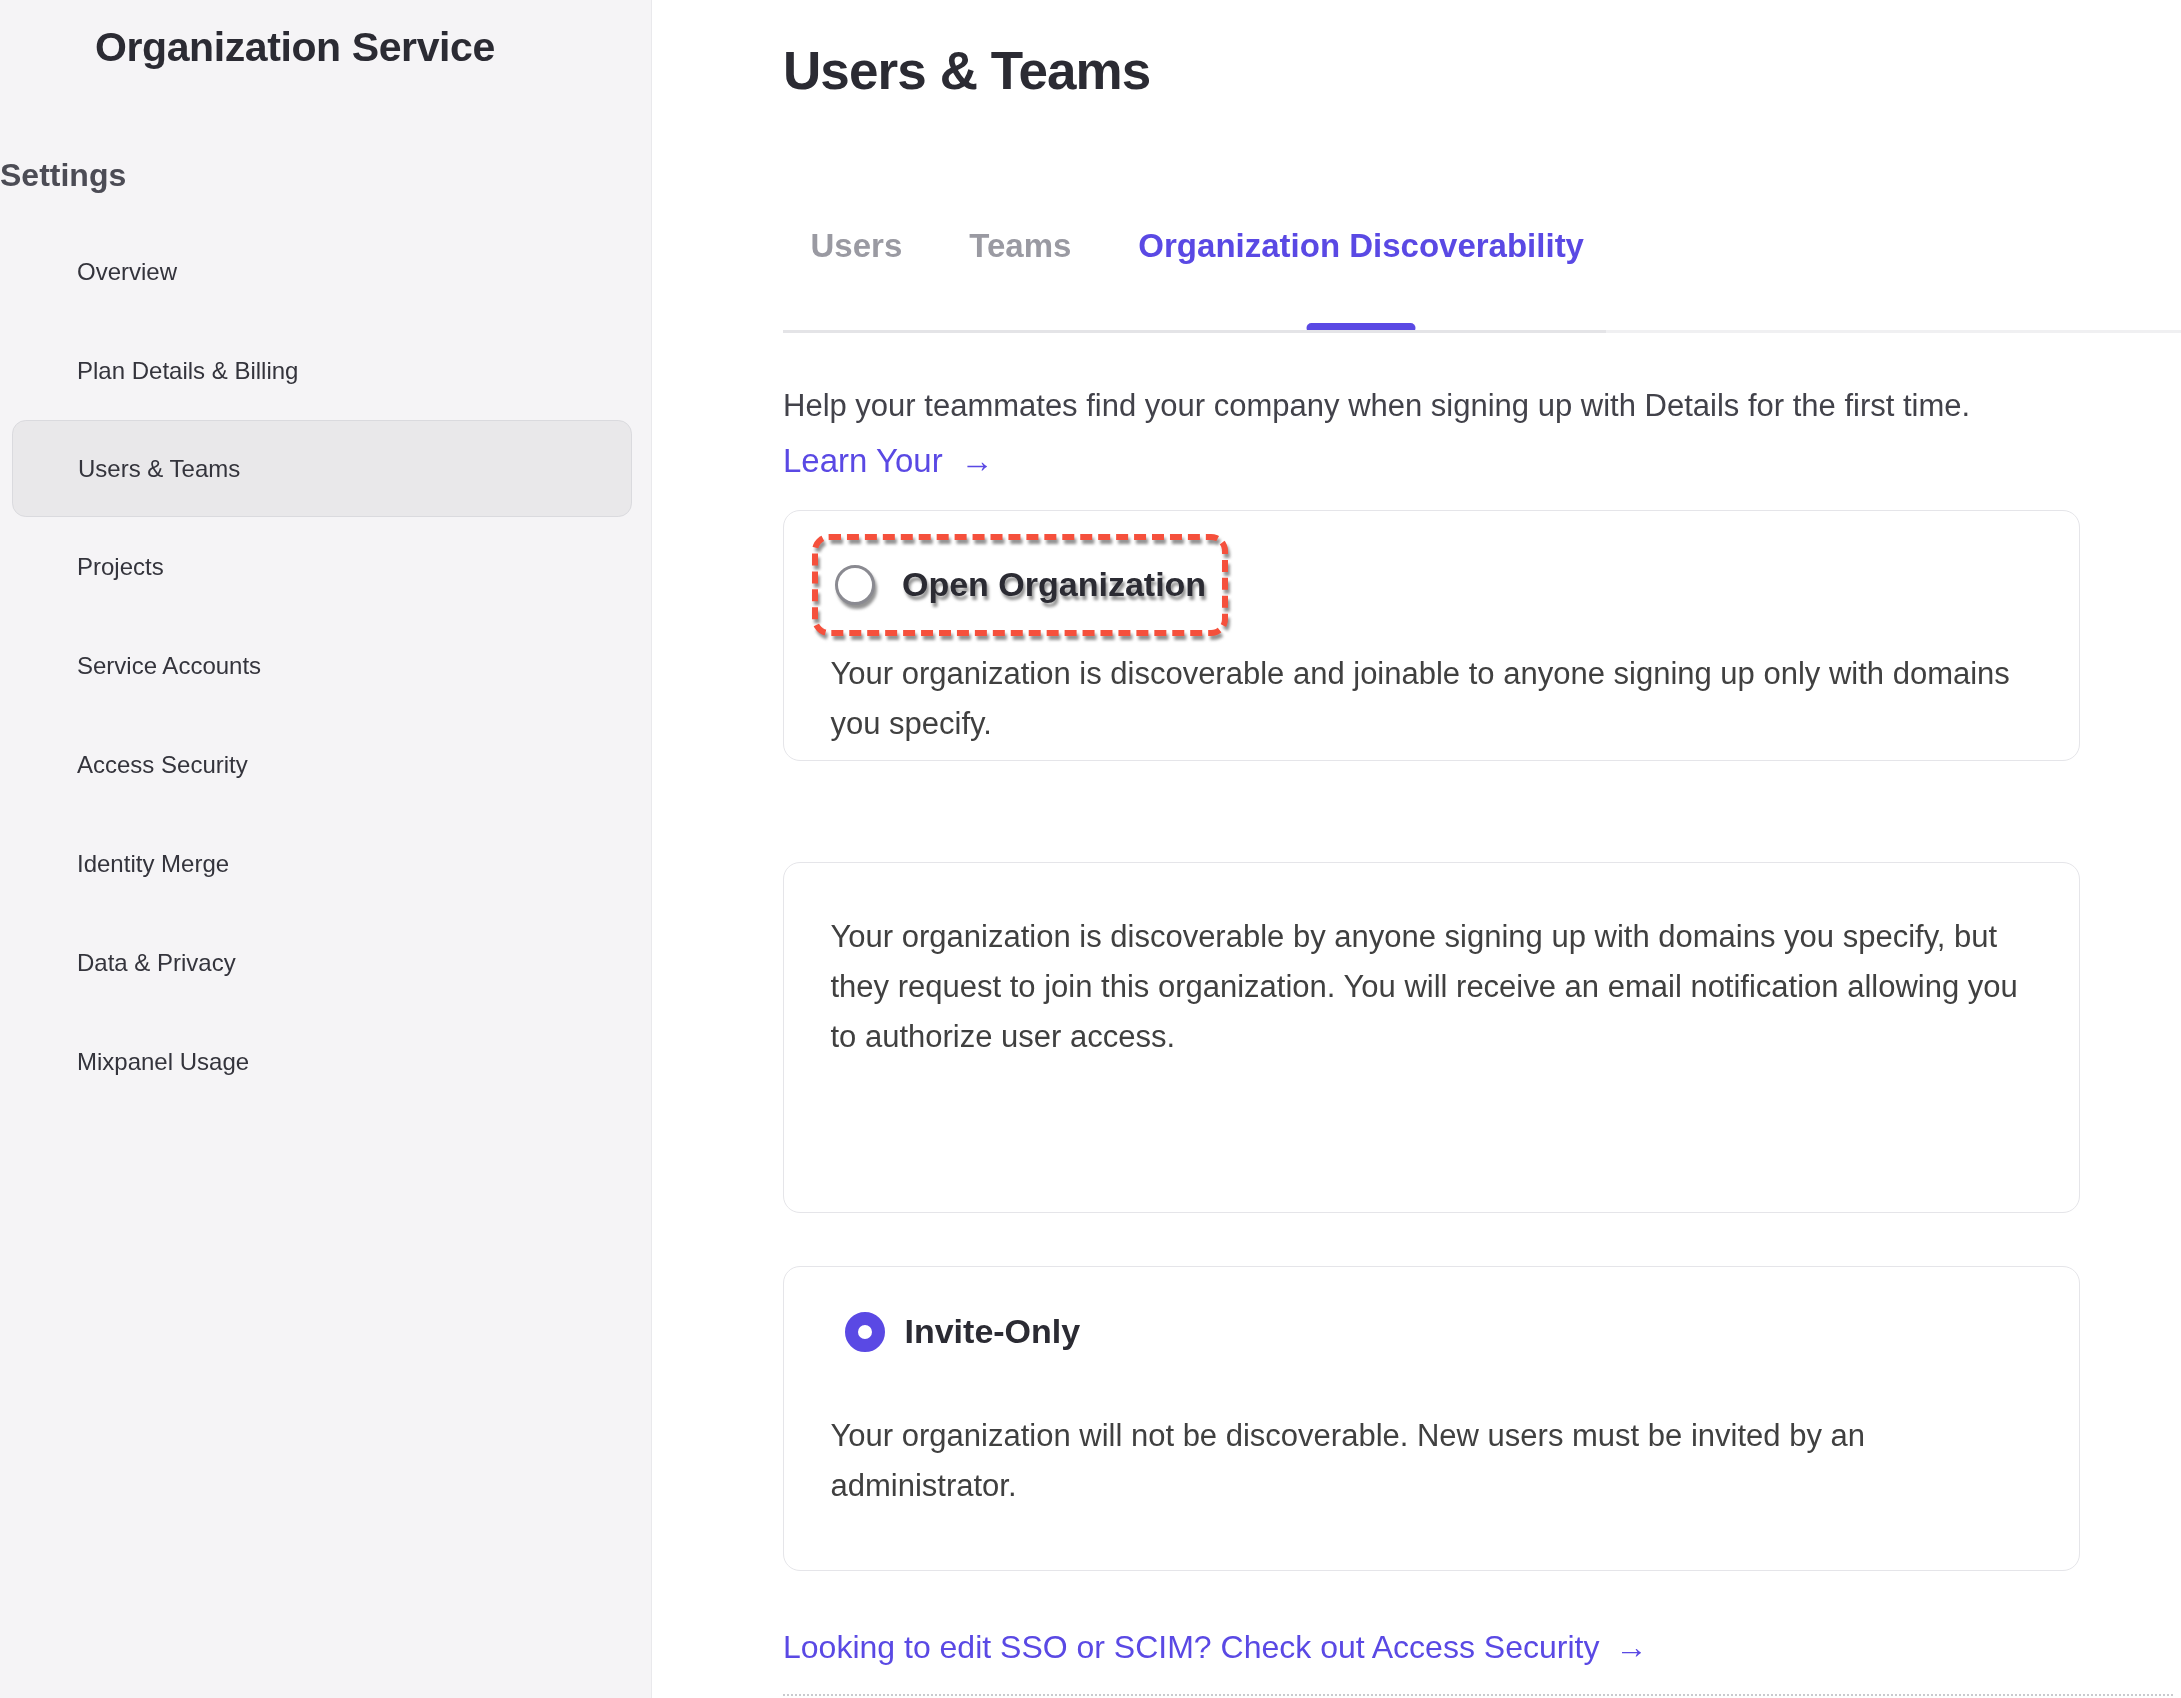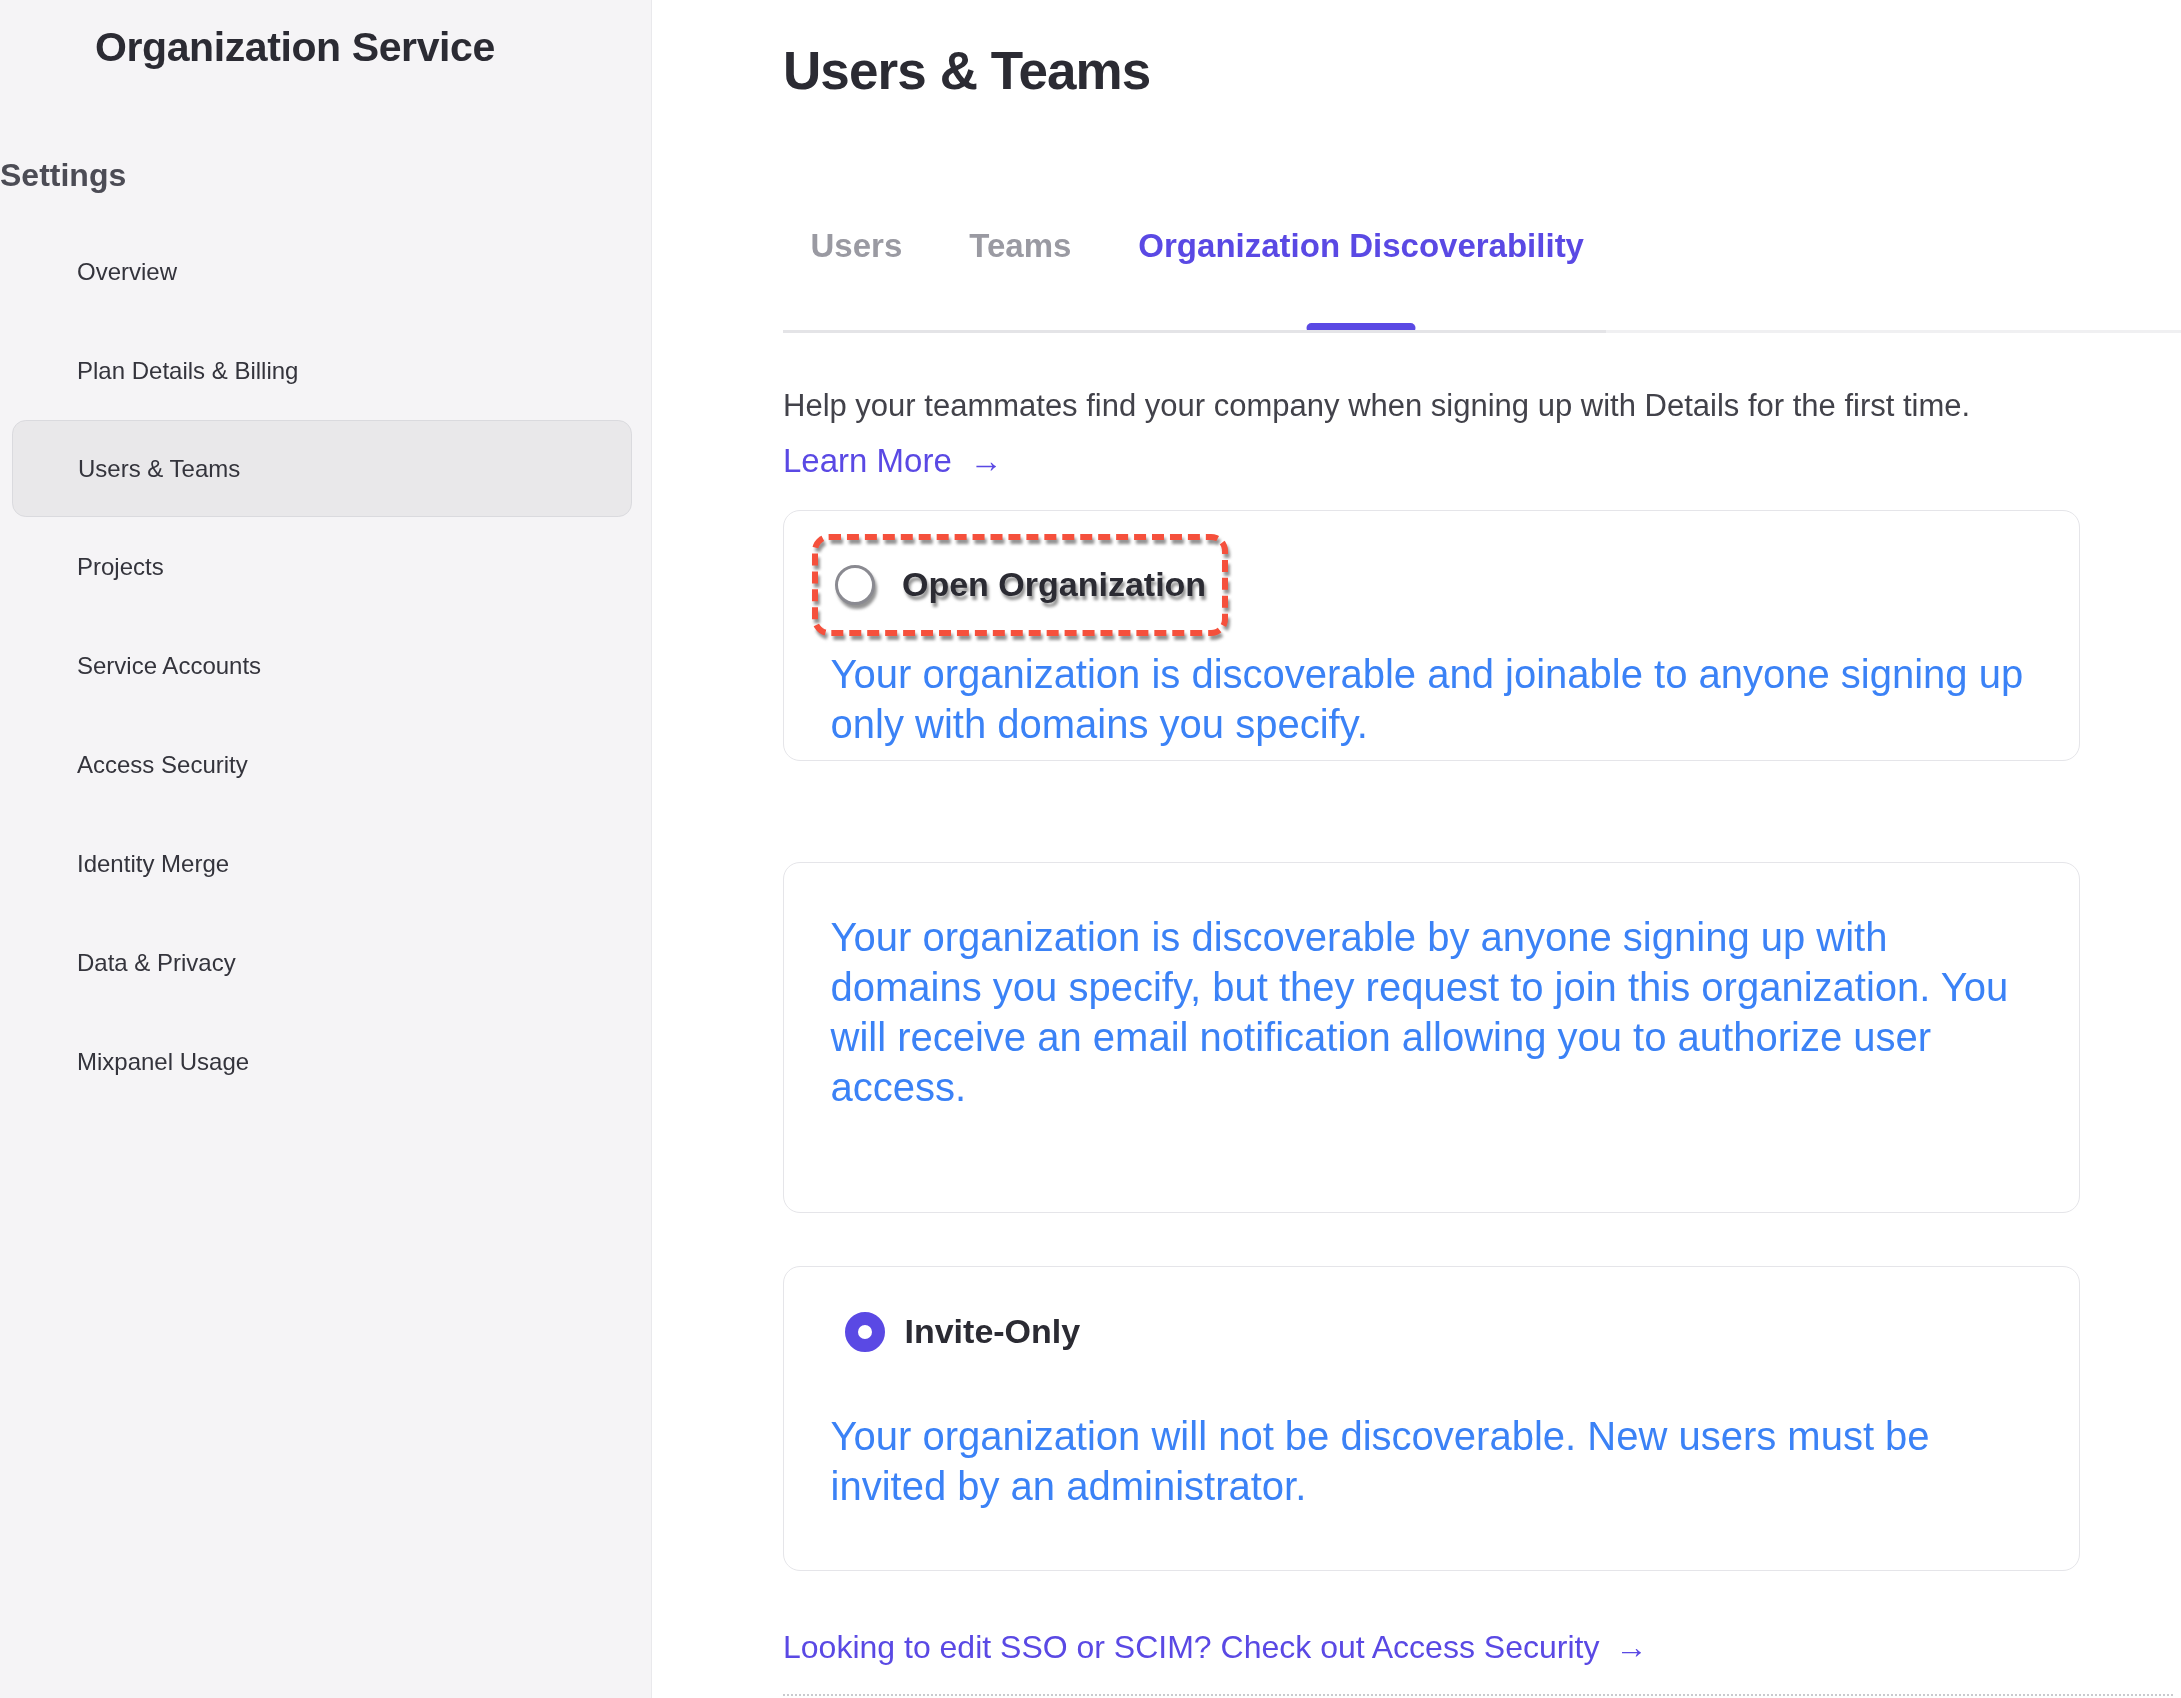--- a/index.html
+++ b/index.html
@@ -89,21 +89,21 @@
     display: flex; align-items: center; gap: 20px; margin: 22.4px 0 0 33px;
   }
   .radio {
     width: 40px; height: 40px; border-radius: 50%;
     border: 3.4px solid #8a8a91; background: #fff; flex-shrink: 0; cursor: pointer;
   }
   .radio.selected { border: 13px solid #5a49e4; }
   .option-label { font-size: 34px; font-weight: 700; color: #2b2b33; white-space: nowrap; }
   .option-desc {
     margin: 13.8px 0 0 19px; max-width: 1222px;
-    font-size: 40px; line-height: 50px; color: #3b82f6;
+    font-size: 31px; line-height: 50px; color: #404040;
   }
   .card-2 .option-desc { margin-top: 26px; }
   .card-3 .option-desc { margin-top: 59px; }
 
   .footer-link {
     display: inline-block; margin-top: 58px; font-size: 32px; font-weight: 500;
     color: #5a49e4; text-decoration: none; cursor: pointer;
   }
   .footer-link .arrow { margin-left: 6.9px; }
   .bottom-dotted {
@@ -142,21 +142,21 @@
         <span>Organization Discoverability</span>
         <span class="tab-underline"></span>
       </div>
     </div>
     <div class="divider-dark"></div>
     <div class="divider-light"></div>
 
     <p class="intro">Help your teammates find your company when signing up with Details for the first time.</p>
 
     <a class="learn-more">
-      <span>Learn More</span>
+      <span>Learn Your</span>
       <span class="arrow">→</span>
     </a>
 
     <section class="card card-1">
       <div class="annotation-box">
         <span class="radio"></span>
         <span class="option-label">Open Organization</span>
       </div>
       <p class="option-desc">Your organization is discoverable and joinable to anyone signing up only with domains you specify.</p>
     </section>

